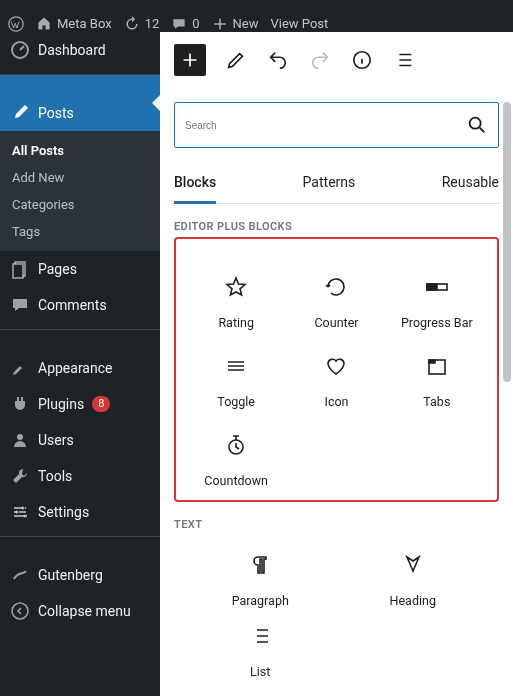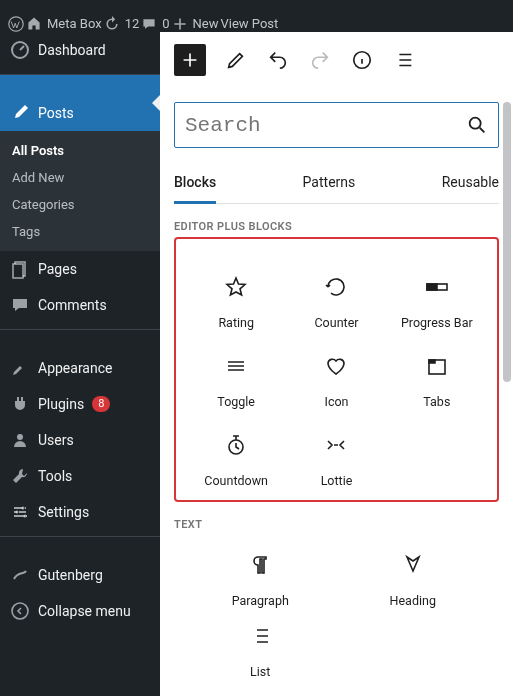--- a/index.html
+++ b/index.html
@@ -1,19 +1,19 @@
 <!DOCTYPE html>
 <html><head>
 <meta charset="utf-8">
 <style>
 * { box-sizing: border-box; margin: 0; padding: 0; }
 body { font-family: -apple-system, BlinkMacSystemFont, "Segoe UI", Roboto, sans-serif; font-size: 13px; background: #f0f0f1; width: 513px; height: 696px; overflow: hidden; position: relative; }
 
 
-.admin-bar { background: #1d2327; color: #c3c4c7; height: 47px; display: flex; align-items: center; padding: 0 8px; gap: 2px; font-size: 13px; }
+.admin-bar { background: #1d2327; color: #c3c4c7; height: 47px; display: flex; align-items: center; padding: 0 8px; gap: 12px; font-size: 13px; }
 .admin-bar .ab-item { display: flex; align-items: center; gap: 5px; cursor: pointer; color: #c3c4c7; }
 .admin-bar .ab-item svg { width: 16px; height: 16px; fill: #a7aaad; }
 .admin-bar .count { color: #c3c4c7; }
 
 
 .sidebar { position: absolute; top: 32px; left: 0; width: 160px; bottom: 0; background: #1d2327; color: #f0f0f1; }
 .sidebar-item { display: flex; align-items: center; gap: 8px; padding: 8px 10px; color: #f0f0f1; cursor: pointer; font-size: 14px; }
 .sidebar-item.sep { border-top: 1px solid #3c434a; margin-top: 6px; padding-top: 28px; }
 .sidebar-item svg { width: 20px; height: 20px; fill: rgba(240,246,252,0.6); }
 .sidebar-item.current { background: #2271b1; color: #fff; position: relative; }
@@ -28,21 +28,21 @@
 .main { position: absolute; top: 32px; left: 160px; right: 0; bottom: 0; background: #fff; }
 .toolbar { height: 56px; display: flex; align-items: center; gap: 18px; padding: 0 14px; border-bottom: 0; }
 .toolbar .btn-add { width: 32px; height: 32px; background: #1e1e1e; color: #fff; display: flex; align-items: center; justify-content: center; cursor: pointer; border-radius: 2px; }
 .toolbar .tool { width: 24px; height: 24px; display: flex; align-items: center; justify-content: center; cursor: pointer; }
 .toolbar .tool.disabled { opacity: .3; cursor: default; }
 .toolbar svg { width: 22px; height: 22px; stroke: #1e1e1e; fill: none; stroke-width: 1.8; }
 
 .panel { padding: 14px 14px 0 14px; height: calc(100% - 56px); overflow: hidden; position: relative; }
 .scrollbar { position: absolute; right: 2px; top: 14px; width: 8px; height: 280px; background: #c3c4c7; border-radius: 4px; }
 .search-wrap { border: 1.5px solid #2271b1; border-radius: 2px; display: flex; align-items: center; height: 46px; padding: 0 10px; }
-.search-wrap input { flex: 1; border: none; outline: none; font-size: 21px; color: #ec4899; font-family: Liberation Mono, monospace; }
+.search-wrap input { flex: 1; border: none; outline: none; font-size: 10px; color: #ec4899; }
 .search-wrap .si { width: 22px; height: 22px; }
 
 .tabs { display: flex; gap: 38px; margin-top: 16px; border-bottom: 1px solid #e0e0e0; justify-content: space-between; }
 .tab { padding: 10px 0 11px; font-size: 14px; color: #1e1e1e; cursor: pointer; }
 .tab.active { border-bottom: 3px solid #2271b1; color: #1e1e1e; font-weight: 500; margin-bottom: -1px; }
 
 .section-title { margin: 16px 0 2px; font-size: 11px; font-weight: 600; color: #757575; letter-spacing: .4px; }
 
 .block-grid { border: 2px solid #d63638; border-radius: 4px; padding: 36px 10px 12px; display: grid; grid-template-columns: repeat(3,1fr); gap: 24px 0; margin-top: 4px; }
 .block-cell { display: flex; flex-direction: column; align-items: center; gap: 16px; cursor: pointer; }
@@ -284,28 +284,20 @@
         </div>
       <div class="block-cell">
           <div class="ic">
             <svg viewBox="0 0 24 24">
               <circle cx="12" cy="14" r="7"></circle>
               <path d="M12 10v4l3 2M9 3h6M12 3v4"></path>
             </svg>
           </div>
           <div class="lbl">Countdown</div>
         </div>
-      <div class="block-cell">
-          <div class="ic">
-            <svg viewBox="0 0 24 24">
-              <path d="M4 8l4 4-4 4M20 8l-4 4 4 4M10 12h4"></path>
-            </svg>
-          </div>
-          <div class="lbl">Lottie</div>
-        </div>
     </div>
 
     <div class="section-title">TEXT</div>
 
     <div class="text-grid">
       <div class="block-cell">
           <div class="ic">
             <svg viewBox="0 0 24 24" fill="#1e1e1e" stroke="none">
               <path d="M10 4h8v2h-2v14h-2V6h-2v14h-2V12a4 4 0 0 1 0-8z"></path>
             </svg>

